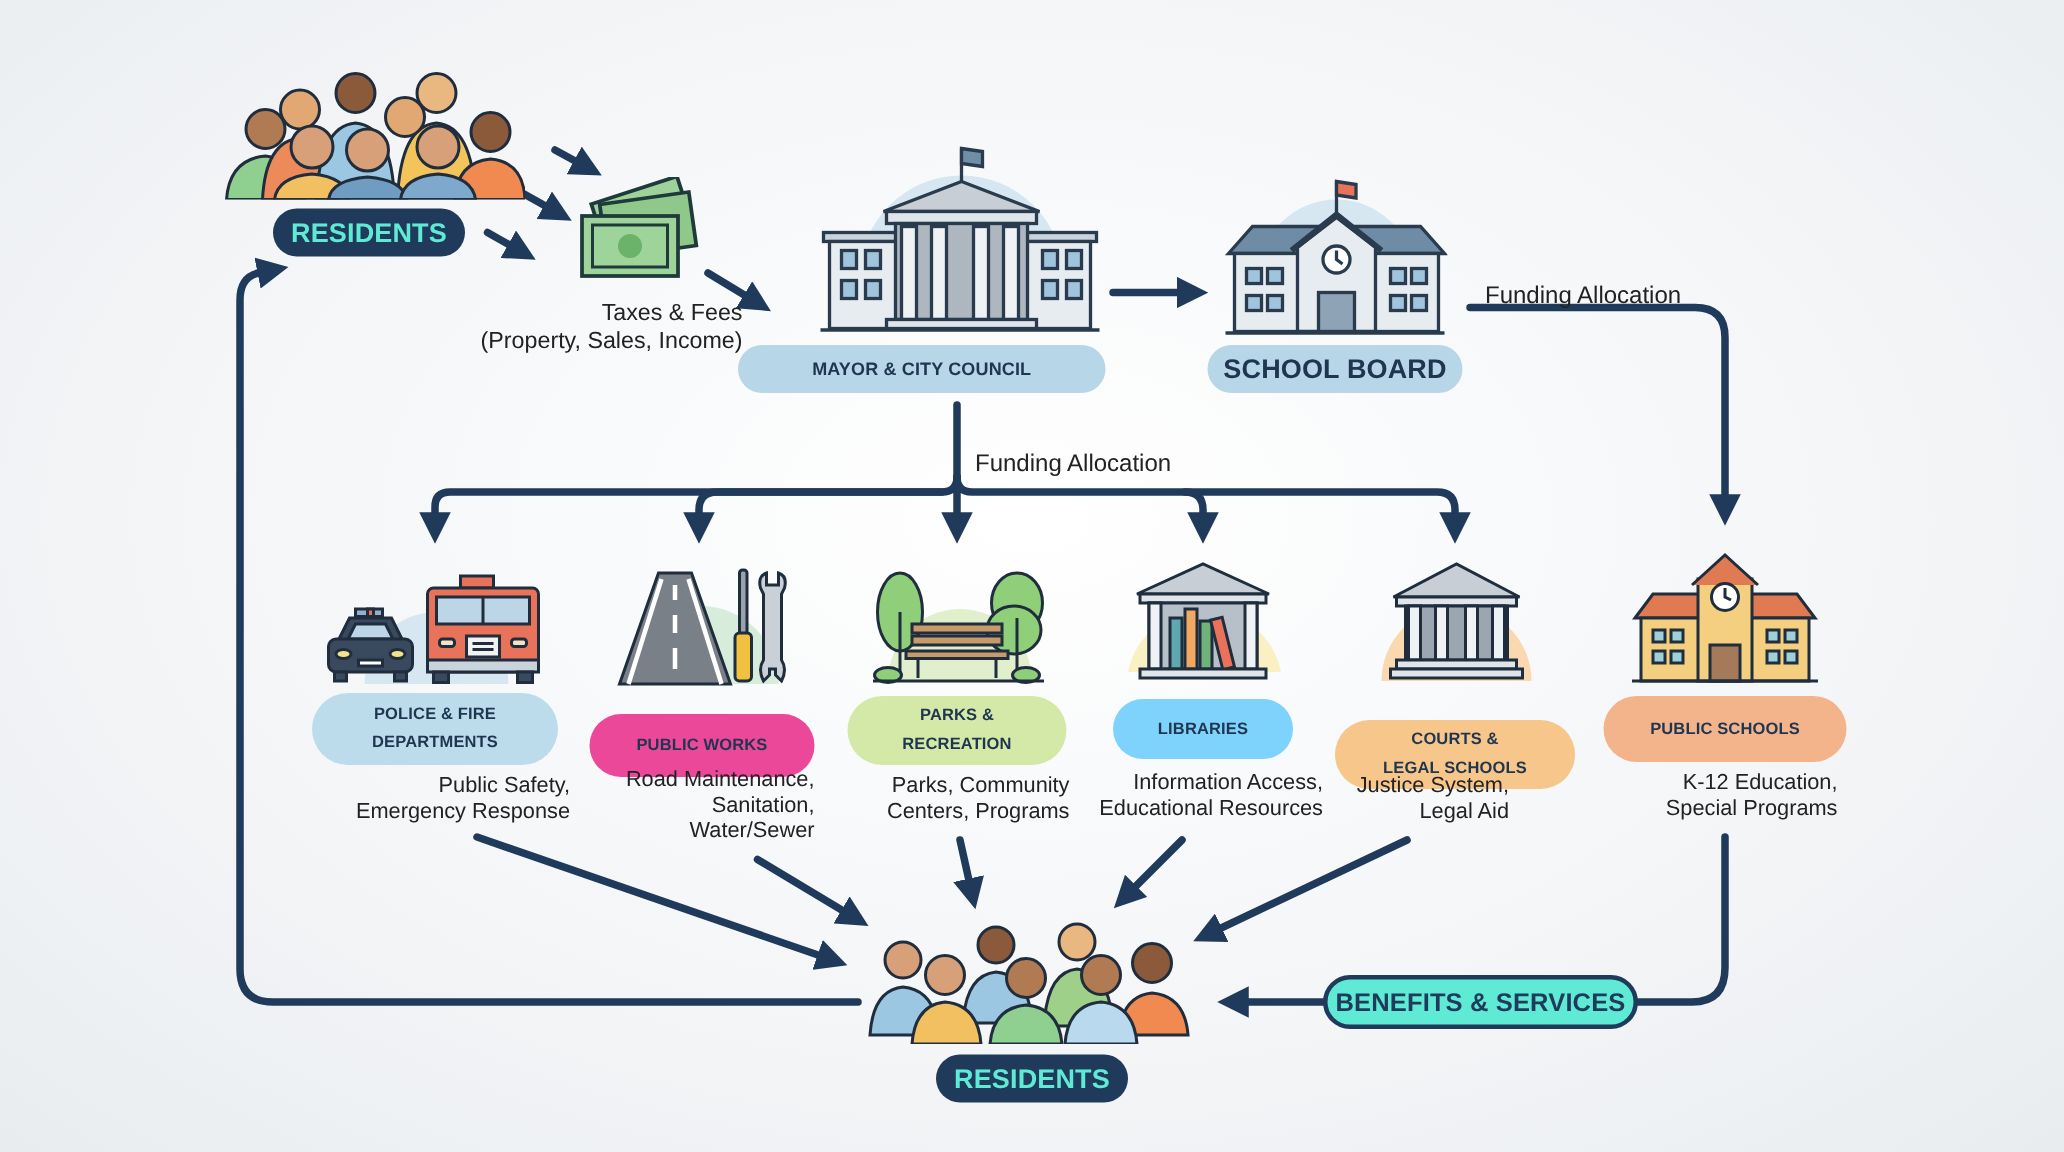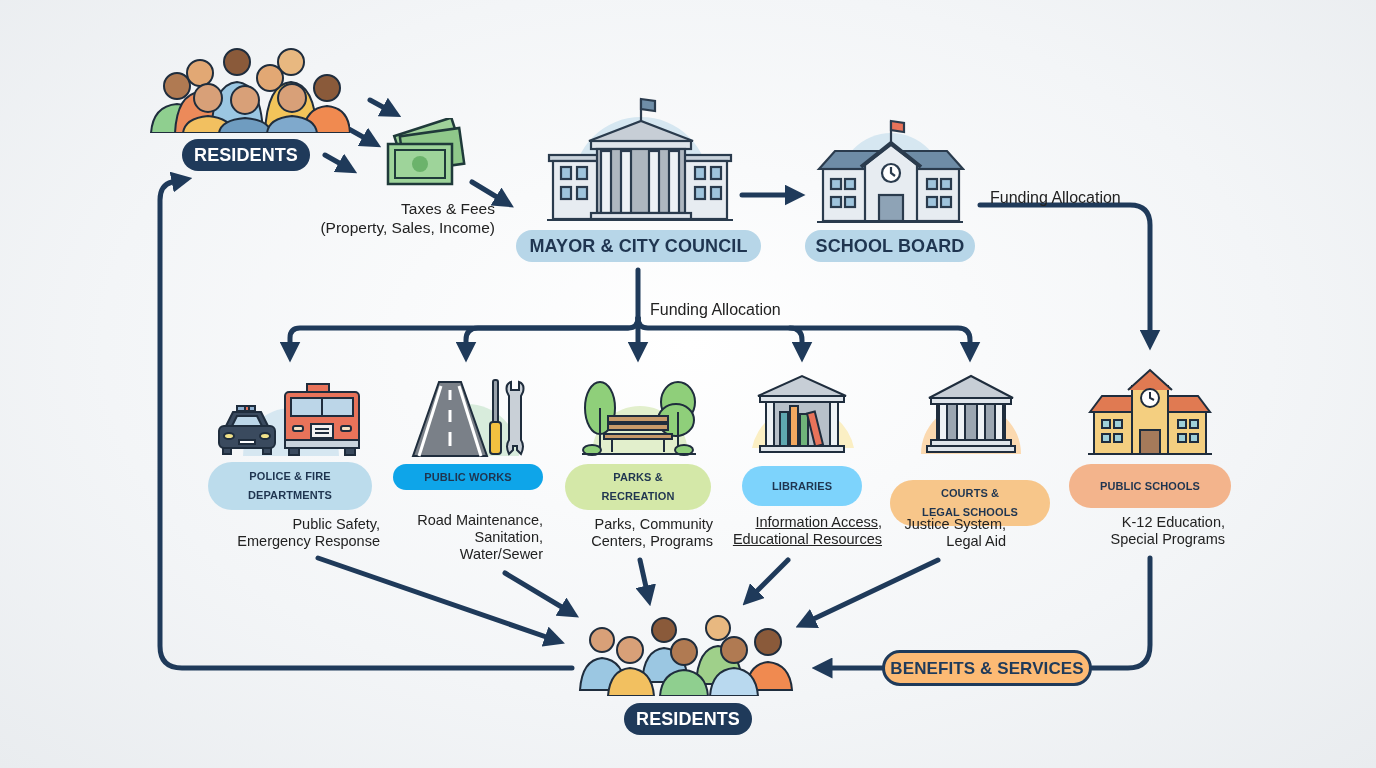--- a/index.html
+++ b/index.html
@@ -8,22 +8,22 @@
     background: radial-gradient(ellipse at 50% 45%, #ffffff 0%, #f3f5f7 60%, #e9ecef 100%);
     font-family: "Liberation Sans", "DejaVu Sans", sans-serif;
     color:#1f2d3d;
   }
   #flow { position:absolute; left:0; top:0; }
   .pill {
     position:absolute; border-radius:999px; display:flex; align-items:center; justify-content:center;
     text-align:center; font-weight:bold; color:#1f3550; font-size:11px; line-height:19px;
     font-family: "Liberation Sans", sans-serif; letter-spacing:0.1px;
   }
-  .pill.dark { background:#1f3a5a; color:#ffffff; font-size:18px; }
-  .pill.outline { background:#fdba74; border:3px solid #1f3a5a; color:#1f3a5a; font-size:17px; }
+  .pill.dark { background:#1f3a5a; color:#5eead4; font-size:18px; }
+  .pill.outline { background:#5eead4; border:3px solid #1f3a5a; color:#1f3a5a; font-size:17px; }
   .desc {
     position:absolute; text-align:right; font-size:14.5px; line-height:17px; color:#222;
     font-family: "Liberation Sans", sans-serif;
   }
   .flow-label {
     position:absolute; font-size:16px; color:#222; font-family: "Liberation Sans", sans-serif; margin-top: 12px;
   }
   .icon-wrap { position:absolute; }
 </style>
 </head>
@@ -133,21 +133,21 @@
         <rect x="32" y="92" width="10" height="12" fill="#9fc4dc"></rect>
       <rect x="150" y="72" width="10" height="12" fill="#9fc4dc"></rect>
         <rect x="166" y="72" width="10" height="12" fill="#9fc4dc"></rect>
       <rect x="150" y="92" width="10" height="12" fill="#9fc4dc"></rect>
         <rect x="166" y="92" width="10" height="12" fill="#9fc4dc"></rect>
       <rect x="46" y="118" width="100" height="6" fill="#dfe5eb"></rect>
       <line x1="2" y1="125" x2="188" y2="125"></line>
     </g>
   </svg>
 </div>
-<div class="pill" style="left:516px;top:230px;width:245px;height:32px;background:#b7d6e8;font-size:18px;">
+<div class="pill" style="left:492px;top:230px;width:245px;height:32px;background:#b7d6e8;font-size:12px;">
   <span>MAYOR &amp; CITY COUNCIL</span>
 </div>
 
 <div class="icon-wrap" style="left:815px;top:115px;width:150px;height:110px;">
   <svg width="150" height="110" viewBox="0 0 150 110">
     <path d="M24,70 A52,52 0 0 1 128,70 Z" fill="#d6e7f1"></path>
     <g stroke="#2a3b4d" stroke-width="2.2">
       <line x1="76" y1="6" x2="76" y2="32"></line>
       <path d="M76,6 L89,8 L89,17 L76,15 Z" fill="#e8735a"></path>
       <path d="M4,54 L20,36 L132,36 L148,54 Z" fill="#6e8ca6"></path>
@@ -225,21 +225,21 @@
       <path d="M76,86 L54,16" stroke="#fff" stroke-width="3" fill="none"></path>
       <line x1="45" y1="20" x2="45" y2="30" stroke="#fff" stroke-width="3"></line>
       <line x1="45" y1="40" x2="45" y2="52" stroke="#fff" stroke-width="3"></line>
       <line x1="45" y1="62" x2="45" y2="76" stroke="#fff" stroke-width="3"></line>
       <rect x="88" y="10" width="5" height="44" rx="2" fill="#9aa3ac"></rect>
       <rect x="85" y="52" width="11" height="32" rx="3" fill="#f2c040"></rect>
       <path d="M106,12 Q100,14 102,22 L104,26 L104,70 Q100,76 104,84 L108,80 L108,76 L112,76 L112,80 L116,84 Q120,76 116,70 L116,26 L118,22 Q120,14 114,12 L114,20 L106,20 Z" fill="#c9d0d7"></path>
     </g>
   </svg>
 </div>
-<div class="pill" style="left:393px;top:464px;width:150px;height:26px;background:#0ea5e9;">
+<div class="pill" style="left:393px;top:476px;width:150px;height:42px;background:#ec4899;">
   <span>PUBLIC WORKS</span>
 </div>
 <div class="desc" style="left:393px;top:512px;width:150px;">
   <div>Road Maintenance,</div>
   <div>Sanitation,</div>
   <div>Water/Sewer</div>
 </div>
 
 <div class="icon-wrap" style="left:580px;top:368px;width:118px;height:90px;">
   <svg width="118" height="90" viewBox="0 0 118 90">
@@ -283,21 +283,21 @@
       <rect x="42" y="38" width="8" height="40" fill="#f2a860"></rect>
       <rect x="52" y="46" width="8" height="32" fill="#6fb37a"></rect>
       <rect x="63" y="44" width="8" height="34" transform="rotate(-14 67 61)" fill="#e8735a"></rect>
       <rect x="12" y="78" width="84" height="6" fill="#dfe5eb"></rect>
     </g>
   </svg>
 </div>
 <div class="pill" style="left:742px;top:466px;width:120px;height:40px;background:#7dd3fc;">
   <span>LIBRARIES</span>
 </div>
-<div class="desc" style="left:722px;top:514px;width:160px;text-decoration:underline;">
+<div class="desc" style="left:722px;top:514px;width:160px;">
   <div>Information Access,</div>
   <div>Educational Resources</div>
 </div>
 
 <div class="icon-wrap" style="left:915px;top:368px;width:110px;height:90px;">
   <svg width="110" height="90" viewBox="0 0 110 90">
     <path d="M6,86 A50,50 0 0 1 106,86 Z" fill="#fbd9b0"></path>
     <g stroke="#1f2d3d" stroke-width="2">
       <path d="M14,30 L56,8 L98,30 Z" fill="#c7ced6"></path>
       <rect x="16" y="30" width="80" height="6" fill="#dfe5eb"></rect>

